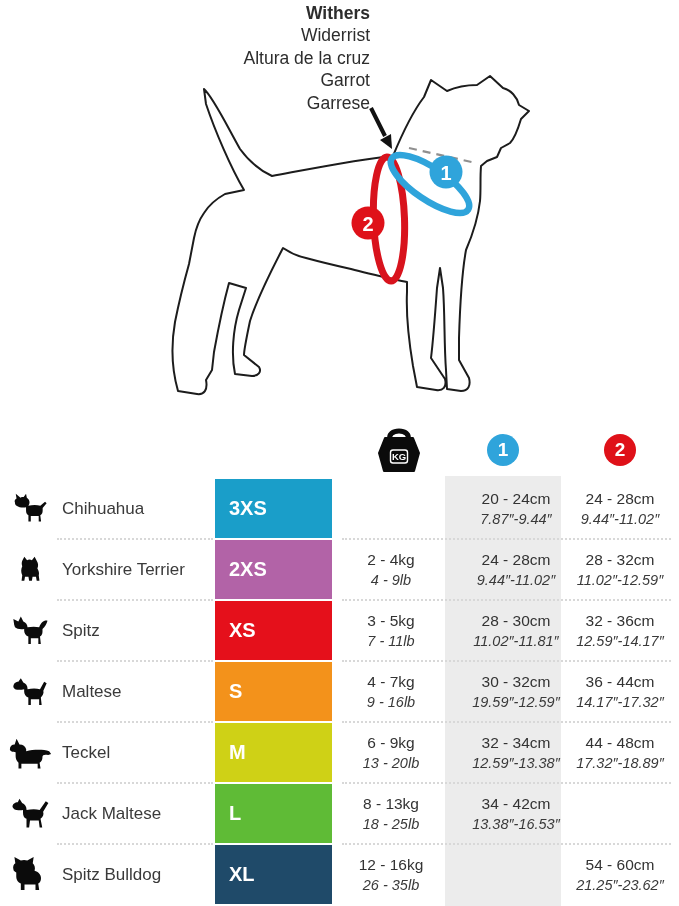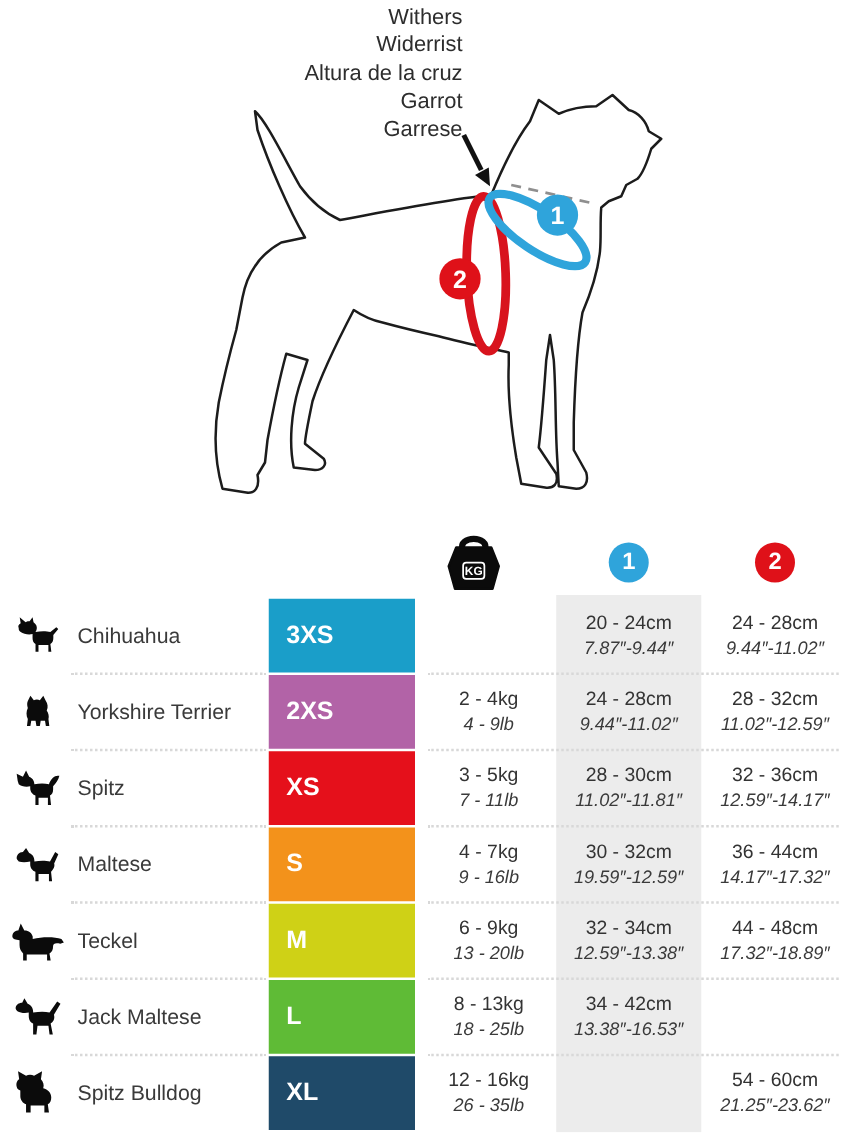--- a/index.html
+++ b/index.html
@@ -3,26 +3,26 @@
 <meta charset="utf-8">
 <style>
   html,body{margin:0;padding:0;background:#fff;}
   .stage{position:relative;width:679px;height:906px;background:#fff;overflow:hidden;
          font-family:"Liberation Sans",sans-serif;}
   
   .hero{position:absolute;top:0;left:0;width:679px;height:425px;}
   .dog-svg{position:absolute;top:0;left:0;width:679px;height:425px;}
   .withers-labels{position:absolute;top:2px;left:0;width:370px;text-align:right;
                   font-size:17.5px;line-height:22.4px;color:#2d2d2d;}
-  .wl-bold{font-weight:400;}
+  .wl-bold{font-weight:700;}
   
   .sizes{position:absolute;top:425px;left:0;width:679px;height:481px;}
   .graycol{position:absolute;left:445px;top:51px;width:116px;height:430px;background:#ECECEC;}
   .thead{position:absolute;top:0;left:0;right:0;height:53px;}
-  .kgicon{position:absolute;left:353px;top:1px;width:52px;height:50px;}
+  .kgicon{position:absolute;left:373px;top:1px;width:52px;height:50px;}
   .hcirc{position:absolute;top:9px;width:32px;height:32px;border-radius:50%;color:#fff;
          font-weight:700;font-size:19px;display:flex;align-items:center;justify-content:center;}
   .c1h{left:487px;background:#2FA4DB;}
   .c2h{left:604px;background:#DF1119;}
   .rows{position:absolute;top:53px;left:0;right:0;}
   .row{position:relative;height:61px;}
   .row + .row::before{content:"";position:absolute;left:57px;width:156px;top:-1px;
                       border-top:2px dotted #d8d8d8;}
   .row + .row::after{content:"";position:absolute;left:342px;right:8px;top:-1px;
                      border-top:2px dotted #d8d8d8;}
@@ -30,21 +30,21 @@
              align-items:center;justify-content:center;}
   .cell-icon svg{display:block;fill:#0b0b0b;}
   .cell-breed{position:absolute;left:62px;top:0;height:61px;display:flex;align-items:center;
               font-size:17px;color:#3a3a3a;}
   .badge{position:absolute;left:215px;top:1px;width:117px;height:59px;display:flex;
          align-items:center;padding-left:14px;box-sizing:border-box;color:#fff;
          font-weight:700;font-size:20px;z-index:2;}
   .cell{position:absolute;top:0;height:61px;display:flex;flex-direction:column;
         align-items:center;justify-content:center;gap:3px;text-align:center;}
   .kgc{left:340px;width:102px;}
-  .c1c{left:445px;width:116px;}
+  .c1c{left:458px;width:116px;}
   .c2c{left:561px;width:118px;}
   .l1{font-size:15.5px;color:#333;}
   .l2{font-size:14.5px;font-style:italic;color:#3a3a3a;}
 </style>
 </head>
 <body>
 
 <div class="stage">
 
   <div class="hero">

